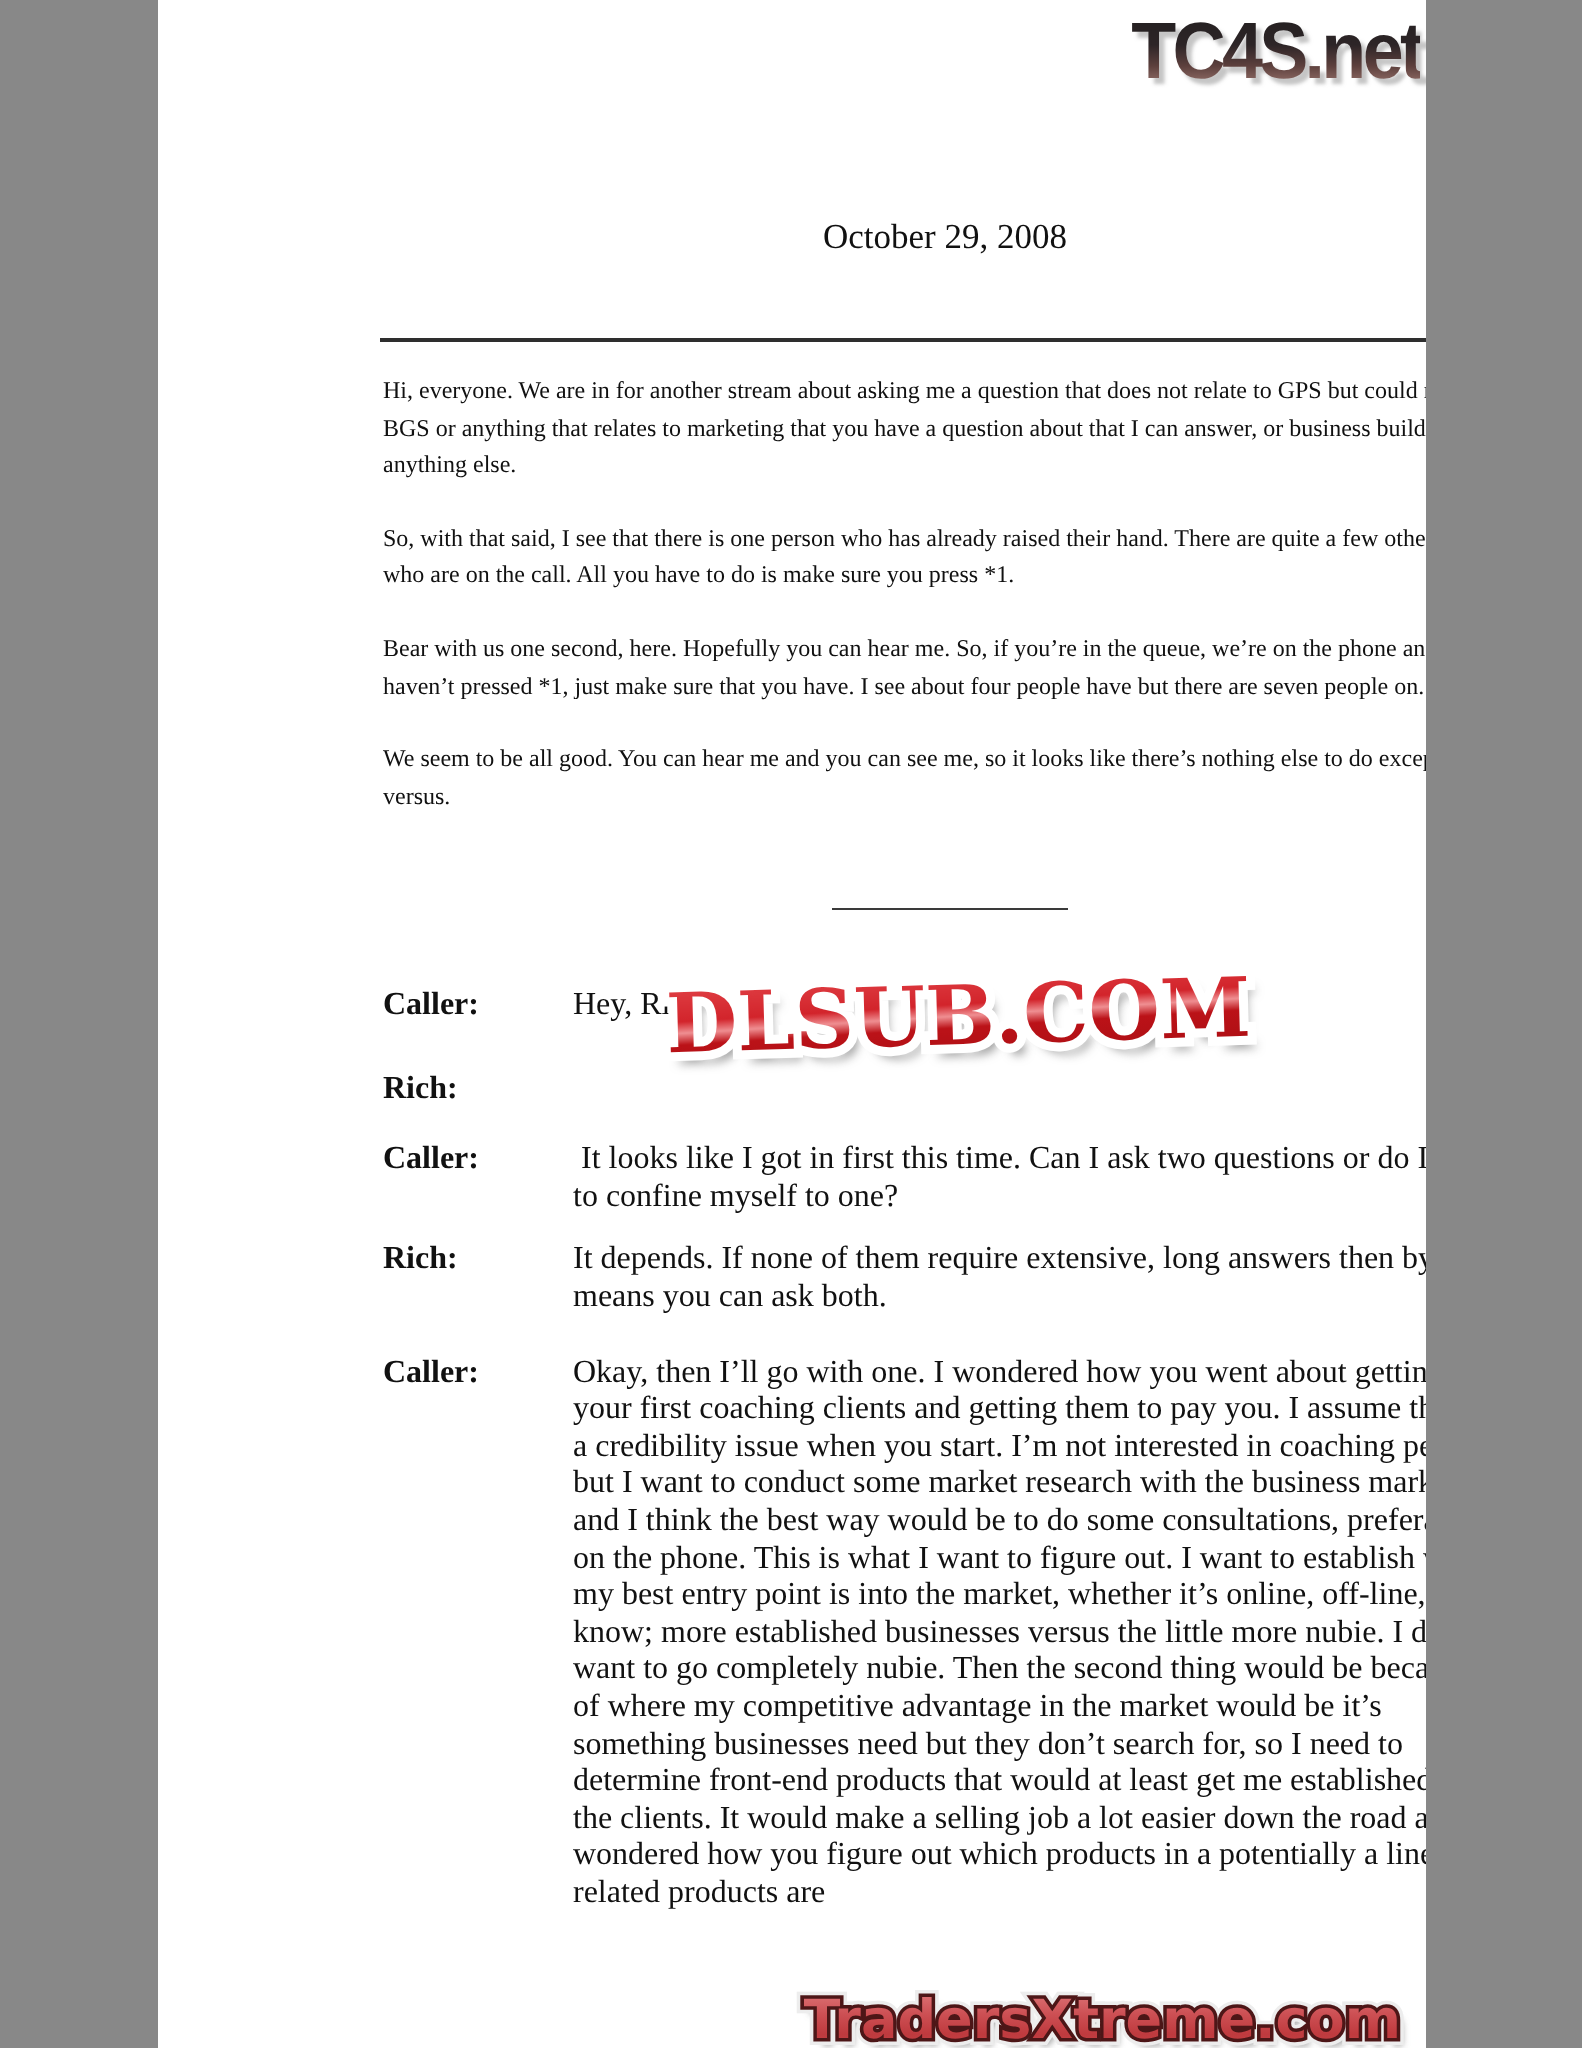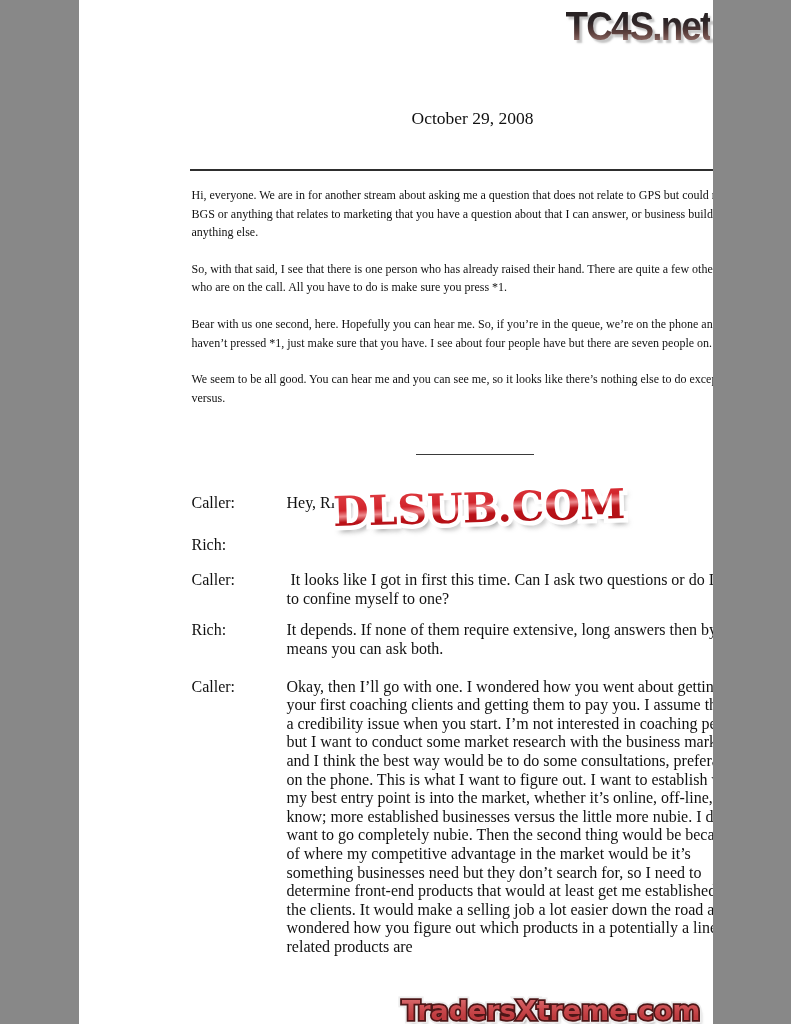--- a/index.html
+++ b/index.html
@@ -52,21 +52,21 @@
   
   .dialogue{
     position:absolute; top:494px; left:113px; width:561px;
     font-size:16px; line-height:18.6px;
   }
   .d-row{display:grid; grid-template-columns:95px 1fr;}
   .d-row:nth-child(1){margin-bottom:23px;}
   .d-row:nth-child(2){margin-bottom:17px;}
   .d-row:nth-child(3){margin-bottom:13px;}
   .d-row:nth-child(4){margin-bottom:19px;}
-  .d-speaker{font-weight:normal;}
+  .d-speaker{font-weight:bold;}
   .d-text{white-space:pre-wrap;}
 
   
   .watermark{
     position:absolute; top:484px; left:254px;
     transform:rotate(-1.6deg);
     font-family:"DejaVu Serif", serif;
     font-weight:bold; font-size:41px; line-height:48px;
     letter-spacing:0px; white-space:nowrap;
   }

